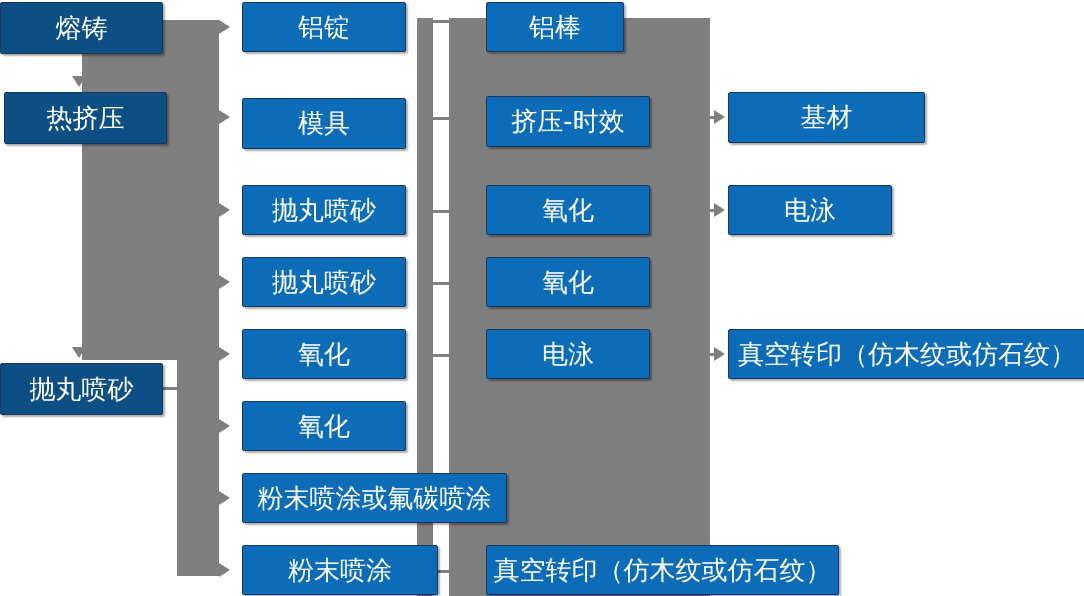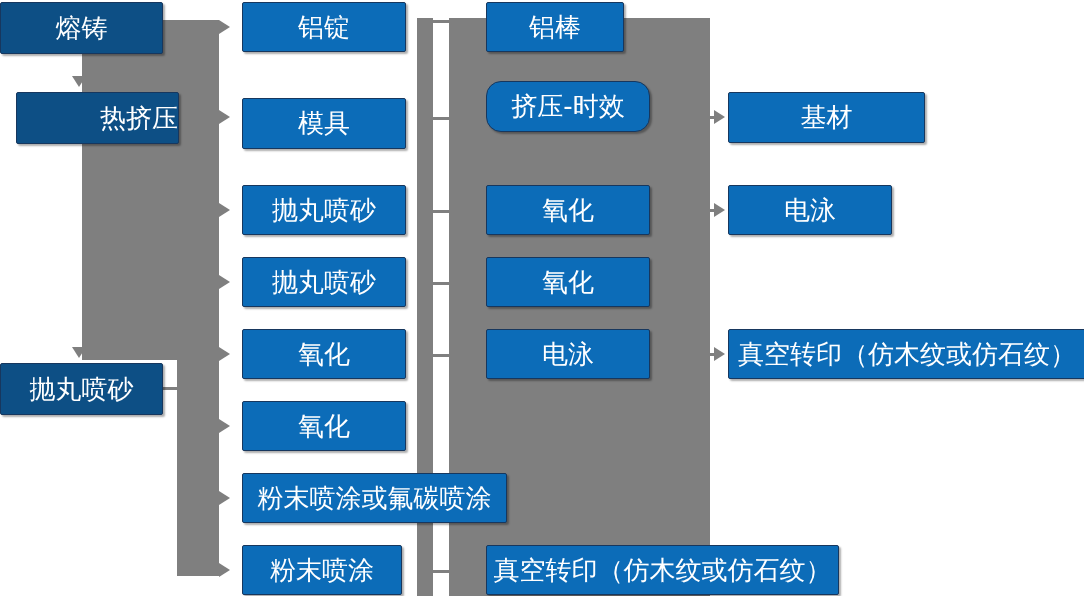--- a/index.html
+++ b/index.html
@@ -90,21 +90,21 @@
       <div class="gray-stem" style="left: 710px; top: 209px; width: 10px;"></div>
       <div class="gray-arrow-right" style="left: 714px; top: 203px;"></div>
       <div class="gray-stem" style="left: 710px; top: 353px; width: 10px;"></div>
       <div class="gray-arrow-right" style="left: 714px; top: 347px;"></div>
       <div class="gray-stem" style="left: 163px; top: 387px; width: 18px;"></div>
     </div>
   <div id="box-layer">
       <div class="box dark" style="left: 0px; top: 2px; width: 163px; height: 52px;">
         <span class="lbl">熔铸</span>
       </div>
-      <div class="box dark" style="left: 16px; top: 92px; width: 163px; height: 52px; justify-content: flex-end;">
+      <div class="box dark" style="left: 4px; top: 92px; width: 163px; height: 52px;">
         <span class="lbl">热挤压</span>
       </div>
       <div class="box dark" style="left: 0px; top: 363px; width: 163px; height: 52px;">
         <span class="lbl">抛丸喷砂</span>
       </div>
       <div class="box mid" style="left: 242px; top: 2px; width: 164px; height: 50px;">
         <span class="lbl">铝锭</span>
       </div>
       <div class="box mid" style="left: 242px; top: 92px; width: 164px; height: 51px; margin-top: 6px;">
         <span class="lbl">模具</span>
@@ -117,27 +117,27 @@
       </div>
       <div class="box mid" style="left: 242px; top: 329px; width: 164px; height: 50px;">
         <span class="lbl">氧化</span>
       </div>
       <div class="box mid" style="left: 242px; top: 401px; width: 164px; height: 50px;">
         <span class="lbl">氧化</span>
       </div>
       <div class="box mid" style="left: 242px; top: 473px; width: 265px; height: 50px;">
         <span class="lbl">粉末喷涂或氟碳喷涂</span>
       </div>
-      <div class="box mid" style="left: 242px; top: 545px; width: 160px; height: 50px;">
+      <div class="box mid" style="left: 242px; top: 545px; width: 196px; height: 50px;">
         <span class="lbl">粉末喷涂</span>
       </div>
       <div class="box mid" style="left: 486px; top: 2px; width: 138px; height: 50px;">
         <span class="lbl">铝棒</span>
       </div>
-      <div class="box mid" style="left: 486px; top: 81px; width: 164px; height: 51px; border-radius: 15px;">
+      <div class="box mid" style="left: 486px; top: 96px; width: 164px; height: 51px;">
         <span class="lbl">挤压-时效</span>
       </div>
       <div class="box mid" style="left: 486px; top: 185px; width: 164px; height: 50px;">
         <span class="lbl">氧化</span>
       </div>
       <div class="box mid" style="left: 486px; top: 257px; width: 164px; height: 50px;">
         <span class="lbl">氧化</span>
       </div>
       <div class="box mid" style="left: 486px; top: 329px; width: 164px; height: 50px;">
         <span class="lbl">电泳</span>

